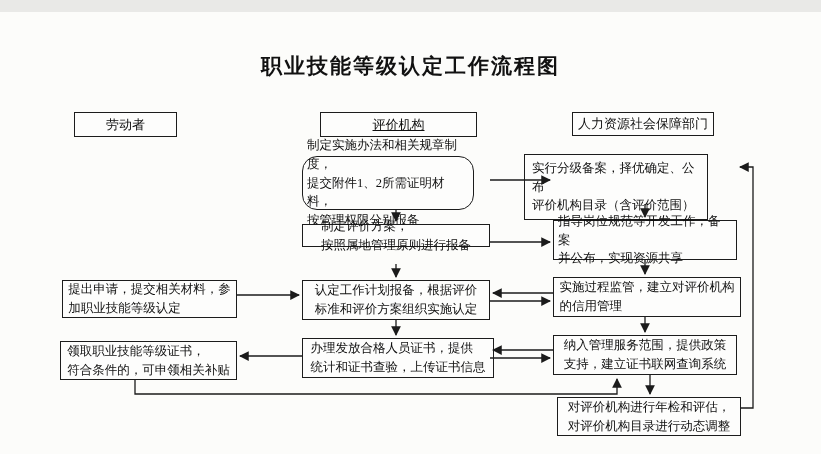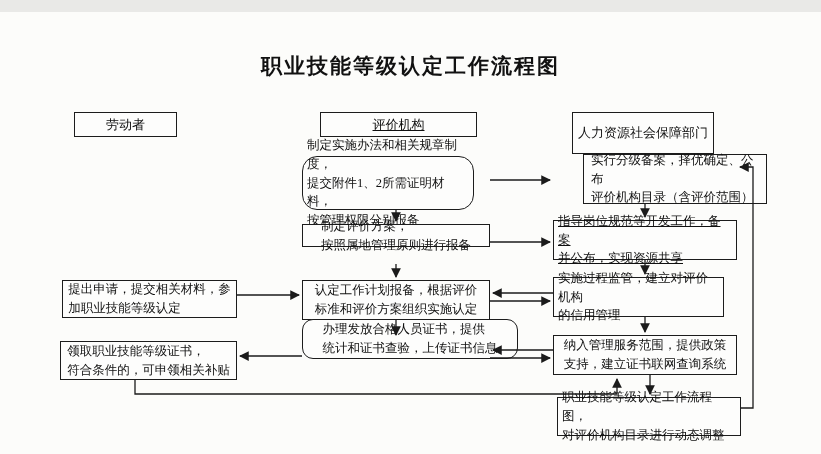--- a/index.html
+++ b/index.html
@@ -36,30 +36,30 @@
     white-space:pre-line;
     font-size:12.5px;
     line-height:1.5;
     padding:2px 4px;
     color:#101010;
   }
   .hdr{font-size:13px;line-height:1.2;}
   
   .h-worker{left:74px;top:100px;width:103px;height:25px;}
   .h-agency{left:320px;top:100px;width:157px;height:25px;text-decoration:underline;}
-  .h-dept{left:572px;top:100px;width:142px;height:42px;}
+  .h-dept{left:572px;top:100px;width:142px;height:24px;}
   
   .m1{left:302px;top:144px;width:172px;height:54px;border-radius:15px;}
   .m2{left:302px;top:212px;width:188px;height:23px;}
   .m3{left:302px;top:268px;width:188px;height:40px;}
-  .m4{left:302px;top:307px;width:216px;height:40px;border-radius:11px;}
+  .m4{left:302px;top:326px;width:192px;height:40px;}
   
-  .r1{left:583px;top:142px;width:184px;height:50px;padding-left:7px;}
-  .r2{left:553px;top:208px;width:184px;height:40px;text-decoration:underline;}
-  .r3{left:553px;top:265px;width:171px;height:40px;}
+  .r1{left:524px;top:142px;width:184px;height:66px;padding-left:7px;}
+  .r2{left:553px;top:208px;width:184px;height:40px;}
+  .r3{left:553px;top:265px;width:188px;height:40px;}
   .r4{left:553px;top:323px;width:184px;height:40px;}
   .r5{left:557px;top:385px;width:184px;height:39px;}
   
   .l1{left:62px;top:268px;width:175px;height:38px;}
   .l2{left:60px;top:329px;width:177px;height:39px;}
   svg.wires{position:absolute;left:0;top:0;}
   svg.wires path{fill:none;stroke:#1b1b1b;stroke-width:1.3;}
 </style>
 </head>
 <body>
@@ -83,21 +83,21 @@
 统计和证书查验，上传证书信息</div>
 
   <div class="box r1">实行分级备案，择优确定、公布
 评价机构目录（含评价范围）</div>
   <div class="box r2">指导岗位规范等开发工作，备案
 并公布，实现资源共享</div>
   <div class="box r3">实施过程监管，建立对评价机构
 的信用管理</div>
   <div class="box r4">纳入管理服务范围，提供政策
 支持，建立证书联网查询系统</div>
-  <div class="box r5">职业技能等级认定工作流程图，
+  <div class="box r5">对评价机构进行年检和评估，
 对评价机构目录进行动态调整</div>
 
   <div class="box l1">提出申请，提交相关材料，参
 加职业技能等级认定</div>
   <div class="box l2">领取职业技能等级证书，
 符合条件的，可申领相关补贴</div>
 
   <svg class="wires" width="821" height="454" aria-hidden="true">
     <defs>
       <marker id="arr" viewBox="0 0 10 10" refX="9" refY="5" markerWidth="7.5" markerHeight="7.5" orient="auto-start-reverse">

